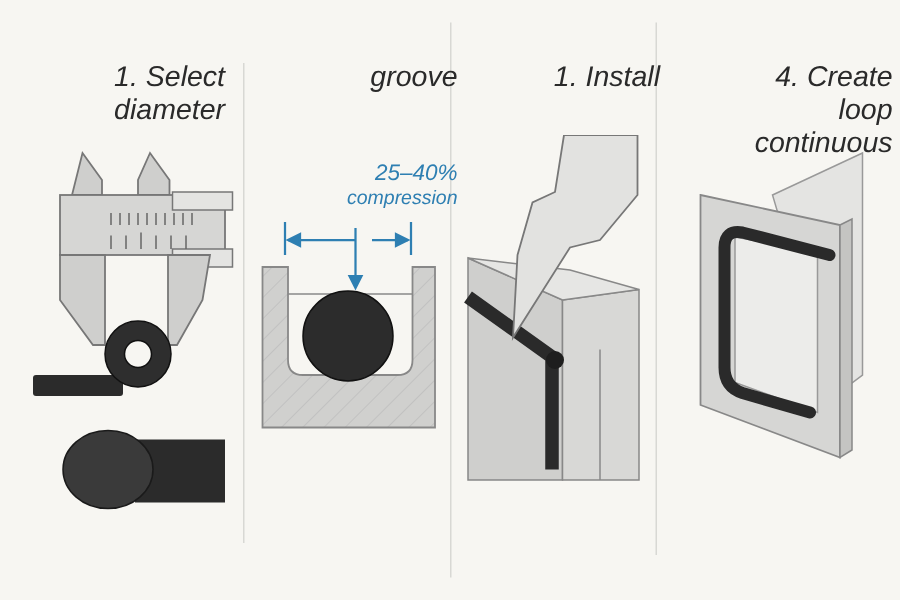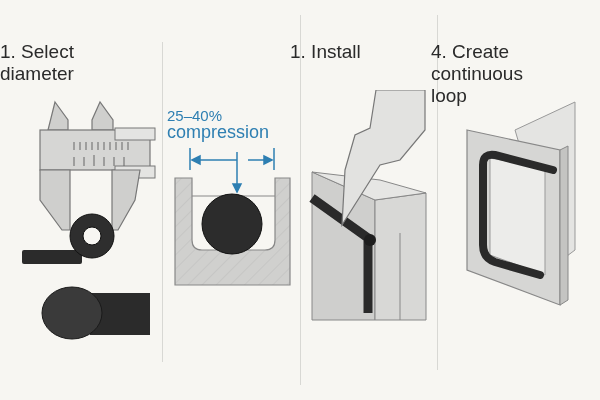--- a/index.html
+++ b/index.html
@@ -1,18 +1,18 @@
 <!DOCTYPE html>
 <html><head>
 <meta charset="utf-8">
 <style>
   html, body { margin:0; padding:0; }
   body { width:600px; height:400px; background:#f7f6f2; font-family:"Liberation Sans", sans-serif; position:relative; overflow:hidden; }
   .divider { position:absolute; width:1px; background:#d8d8d4; }
-  .title { position:absolute; text-align:left; color:#2a2a2a; font-size:19px; line-height:22px; width:150px; }
+  .title { position:absolute; text-align:right; color:#2a2a2a; font-size:19px; line-height:22px; width:150px;font-style:italic; }
   .blue { color:#2e7fb2; }
   svg { position:absolute; }
 </style>
 </head>
 <body>
 
 <div class="divider" style="left:162px;top:42px;height:320px;"></div>
 <div class="divider" style="left:300px;top:15px;height:370px;"></div>
 <div class="divider" style="left:437px;top:15px;height:355px;"></div>
 
@@ -50,24 +50,25 @@
     <rect x="22" y="150" width="60" height="14" fill="#2b2b2b" rx="2"></rect>
     <circle cx="92" cy="136" r="22" fill="#2e2e2e" stroke="#111"></circle>
     <circle cx="92" cy="136" r="9" fill="#f7f6f2" stroke="#111"></circle>
     <rect x="90" y="193" width="60" height="42" fill="#2b2b2b"></rect>
     <ellipse cx="72" cy="213" rx="30" ry="26" fill="#3a3a3a" stroke="#1a1a1a"></ellipse>
   </svg>
 </div>
 
 <div>
   <div class="title" style="left:155px;top:41px;">
+    <div>groove</div>
   </div>
-  <div class="title blue" style="left:167px;top:108px;font-size:15px;line-height:16px;">
+  <div class="title blue" style="left:155px;top:108px;font-size:15px;line-height:16px;">
     <div>25–40%</div>
-    <div style="font-size:18px;">compression</div>
+    <div style="font-size:13px;">compression</div>
   </div>
   <svg width="140" height="190" style="left:160px;top:100px;">
     <defs>
         <pattern id="hatch" width="10" height="10" patternUnits="userSpaceOnUse" patternTransform="rotate(45)">
           <line x1="0" y1="0" x2="0" y2="10" stroke="#bcbcbc" stroke-width="1"></line>
         </pattern>
       </defs>
     <path d="M15,78 L32,78 L32,140 Q32,150 42,150 L105,150 Q115,150 115,140 L115,78 L130,78 L130,185 L15,185 Z" fill="#d0d0ce"></path>
     <path d="M15,78 L32,78 L32,140 Q32,150 42,150 L105,150 Q115,150 115,140 L115,78 L130,78 L130,185 L15,185 Z" fill="url(#hatch)" stroke="#888" stroke-width="1.2"></path>
     <line x1="32" y1="96" x2="115" y2="96" stroke="#888" stroke-width="1"></line>
@@ -94,24 +95,24 @@
     <path d="M75,110 L126,103 L126,230 L75,230 Z" fill="#d8d8d6" stroke="#888"></path>
     <line x1="100" y1="143" x2="100" y2="230" stroke="#888"></line>
     <path d="M12,82 L75,110 L126,103 L80,90 Z" fill="#e6e6e4" stroke="#888"></path>
     <path d="M12,108 L68,148 L68,223" fill="none" stroke="#2a2a2a" stroke-width="9" stroke-linejoin="round"></path>
     <circle cx="70" cy="150" r="6" fill="#1e1e1e"></circle>
     <path d="M45,80 L55,45 L70,38 L76,0 L125,0 L125,40 L100,70 L80,75 L42,135 Z" fill="#e2e2e0" stroke="#777" stroke-width="1.2"></path>
   </svg>
 </div>
 
 <div>
-  <div class="title" style="left:431px;top:41px;">
+  <div class="title" style="left:445px;top:41px;">
     <div>4. Create</div>
+    <div>loop</div>
     <div>continuous</div>
-    <div>loop</div>
   </div>
   <svg width="145" height="230" style="left:455px;top:90px;">
     <path d="M60,40 L120,12 L120,160 L100,175 Z" fill="#e4e4e2" stroke="#999"></path>
     <path d="M12,40 L105,60 L105,215 L12,180 Z" fill="#d6d6d4" stroke="#888" stroke-width="1.2"></path>
     <path d="M105,60 L113,56 L113,210 L105,215 Z" fill="#c4c4c2" stroke="#888"></path>
     <path d="M35,68 L90,78 L90,185 L35,165 Z" fill="#ececea" stroke="#999"></path>
     <path d="M98,80 L40,65 Q28,63 28,75 L28,155 Q28,168 40,172 L85,185" fill="none" stroke="#2a2a2a" stroke-width="8" stroke-linecap="round"></path>
   </svg>
 </div>
 

